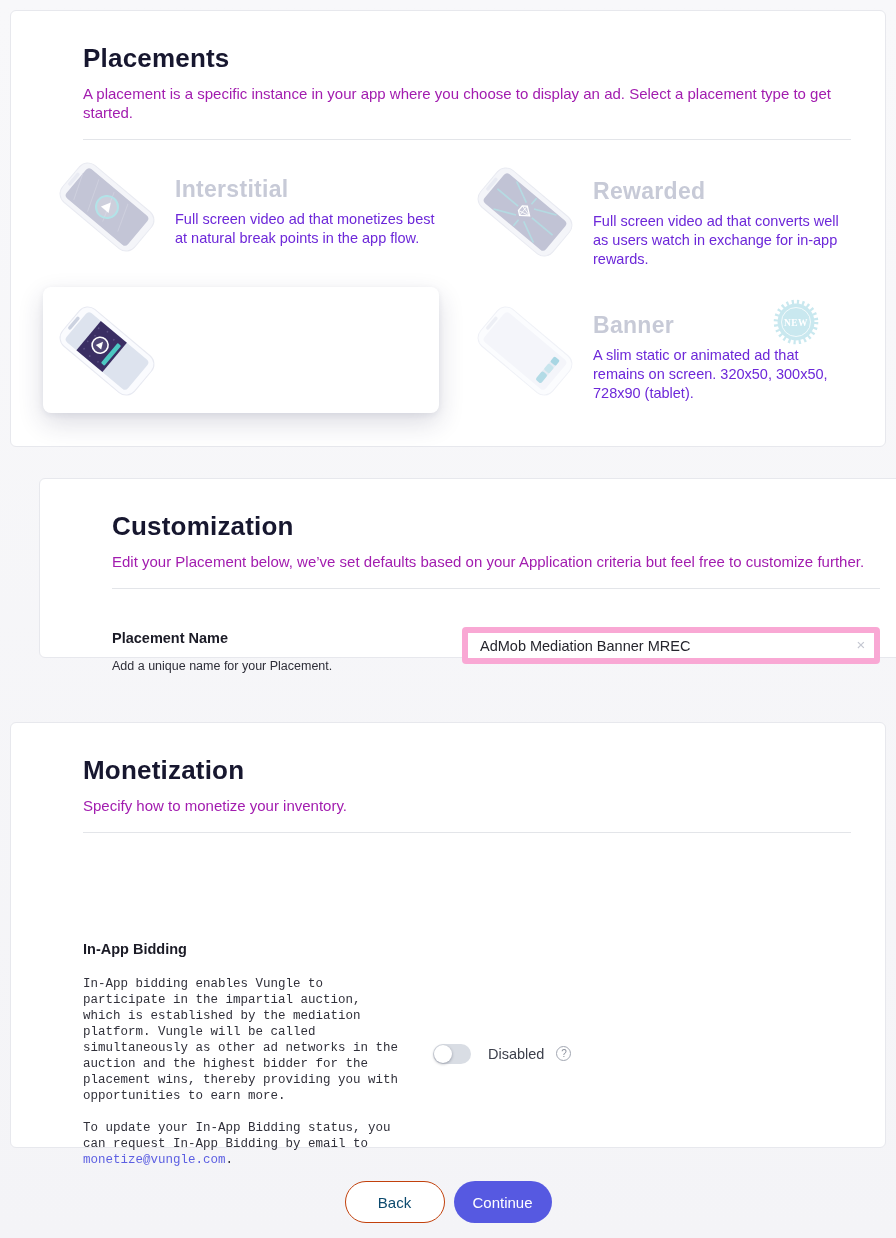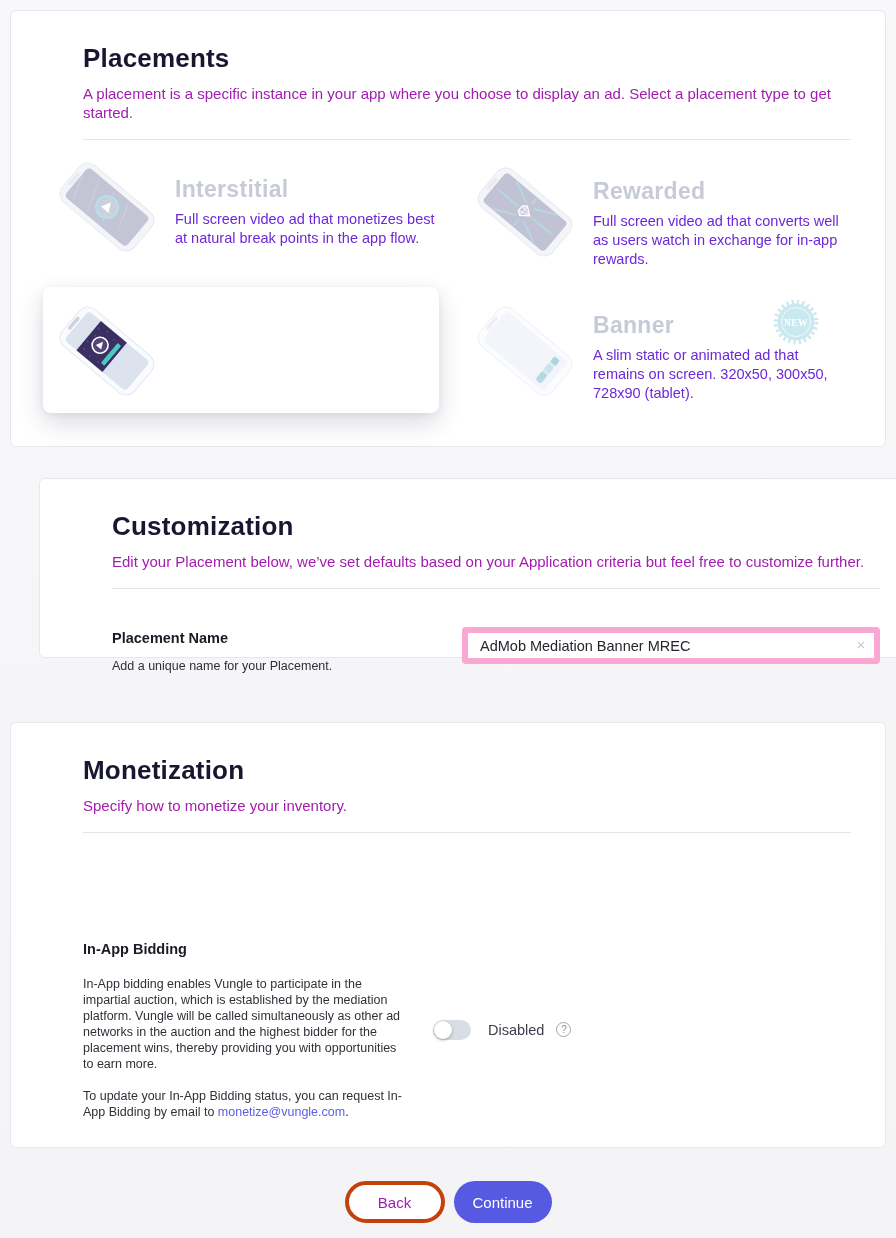--- a/index.html
+++ b/index.html
@@ -56,21 +56,21 @@
     font-family:"Liberation Sans","DejaVu Sans",sans-serif; outline:none; background:#fff;
   }
   .clear-x {
     position:absolute; right:10px; top:9px; width:18px; height:18px;
     color:#c4c7d1; font-size:15px; line-height:18px; text-align:center; cursor:pointer;
   }
 
   
   .mon-row { display:flex; margin-top:105px; }
   .mon-left { width:350px; flex:none; }
-  .mon-para { font-size:12.5px; line-height:16px; color:#30303a; max-width:322px; margin-top:19px; }
+  .mon-para { font-size:12.5px; line-height:16px; color:#30303a; max-width:322px; margin-top:19px;font-family:Liberation Mono, monospace; }
   .mon-para + .mon-para { margin-top:16px; }
   .email-link { color:#5c5fe2; text-decoration:none; cursor:pointer; }
   .toggle-row { display:flex; align-items:center; padding-top:1px; }
   .toggle {
     width:38px; height:20px; border-radius:10px; background:#d9dde4;
     position:relative; cursor:pointer; flex:none;
   }
   .toggle-knob {
     position:absolute; left:1px; top:1px; width:18px; height:18px; border-radius:50%;
     background:#fff; box-shadow:0 1px 3px rgba(20,25,50,.35);
@@ -82,21 +82,21 @@
     margin-left:12px; cursor:pointer; flex:none;
   }
 
   
   .footer { position:absolute; top:1181px; left:0; width:896px; display:flex; justify-content:center; gap:9px; }
   .btn {
     height:42px; border-radius:21px; font-size:15px; font-weight:500; cursor:pointer;
     font-family:"Liberation Sans","DejaVu Sans",sans-serif;
     display:flex; align-items:center; justify-content:center;
   }
-  .btn-back { width:100px; background:#fff; border:4px solid #c2410c; color:#a21caf; }
+  .btn-back { width:100px; background:#fff; border:1px solid #c2410c; color:#0c4a6e; }
   .btn-continue { width:98px; background:#5659e1; border:none; color:#fff; }
 </style>
 </head>
 <body>
 
 <section class="card" id="card-placements">
   <div class="card-inner">
     <h1 class="section-title">Placements</h1>
     <p class="section-desc">A placement is a specific instance in your app where you choose to display an ad. Select a placement type to get started.</p>
     <hr class="divider">

